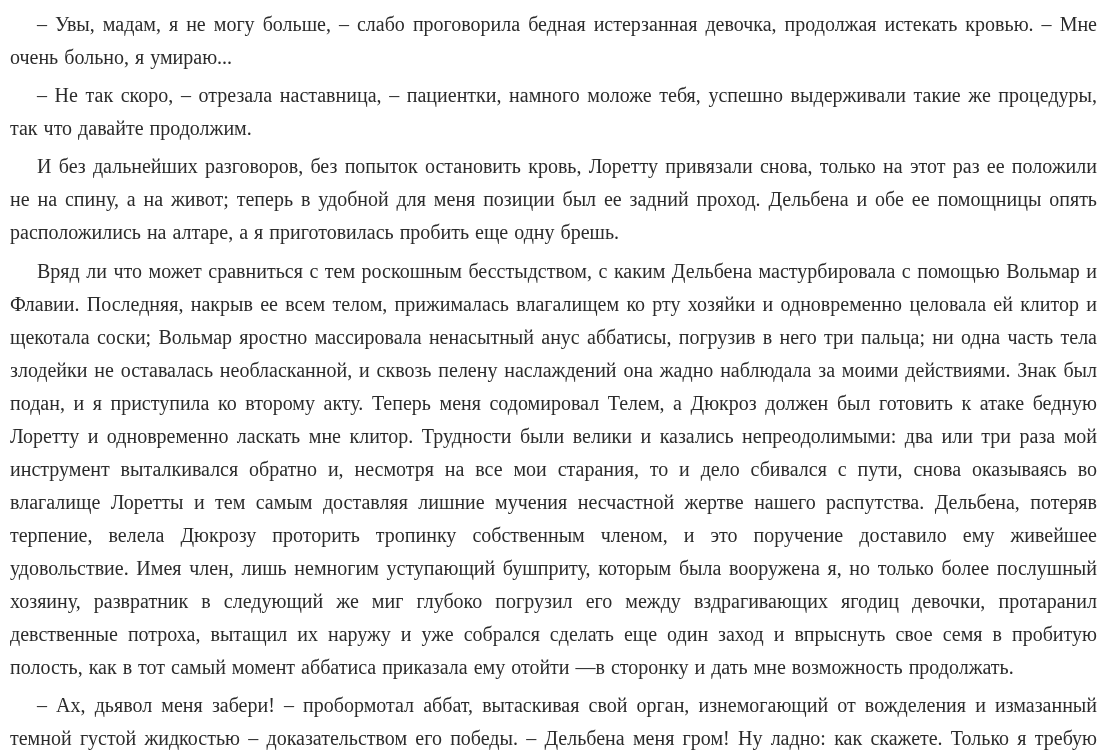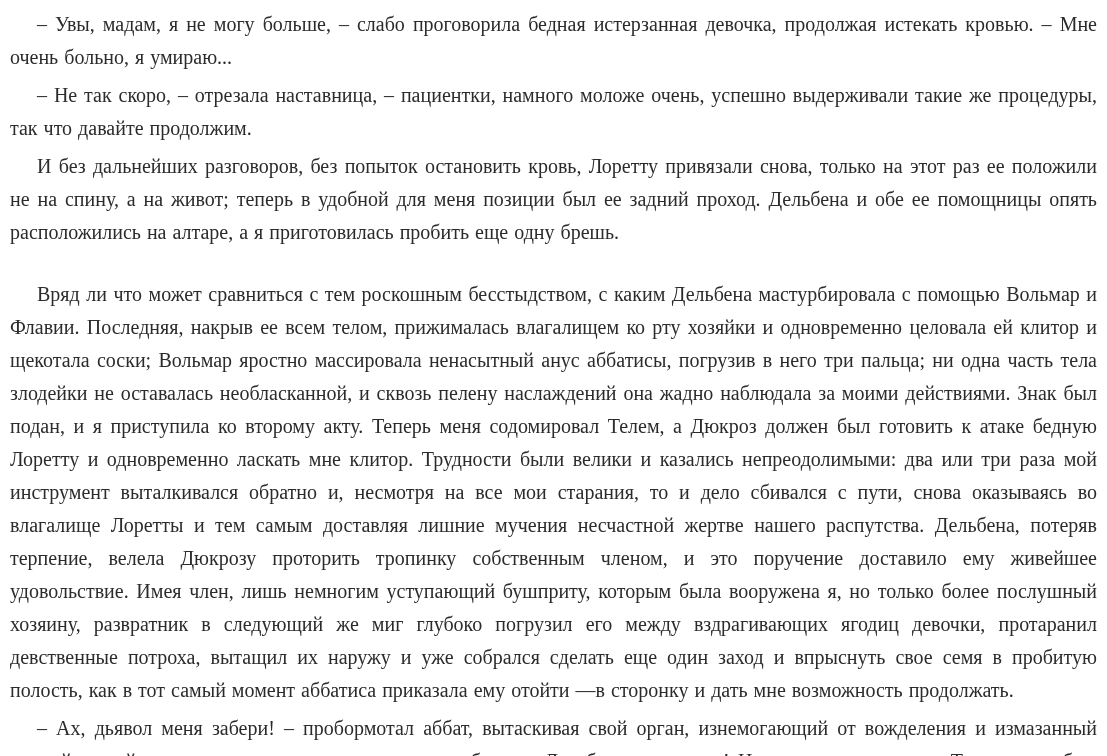--- a/index.html
+++ b/index.html
@@ -27,25 +27,25 @@
     margin: 5px 0 0 0;
     text-indent: 27px;
     text-align: justify;
     text-justify: inter-word;
     word-spacing: 1px;
   }
   .page p.first {
     margin-top: 0;
   }
   .page p.big-gap {
-    margin-top: 29px;
+    margin-top: 6px;
   }
 </style>
 </head>
 <body>
 
 <div class="page">
   <p class="first">– Увы, мадам, я не могу больше, – слабо проговорила бедная истерзанная девочка, продолжая истекать кровью. – Мне очень больно, я умираю...</p>
-  <p>– Не так скоро, – отрезала наставница, – пациентки, намного моложе очень, успешно выдерживали такие же процедуры, так что давайте продолжим.</p>
+  <p>– Не так скоро, – отрезала наставница, – пациентки, намного моложе тебя, успешно выдерживали такие же процедуры, так что давайте продолжим.</p>
   <p>И без дальнейших разговоров, без попыток остановить кровь, Лоретту привязали снова, только на этот раз ее положили не на спину, а на живот; теперь в удобной для меня позиции был ее задний проход. Дельбена и обе ее помощницы опять расположились на алтаре, а я приготовилась пробить еще одну брешь.</p>
   <p class="big-gap">Вряд ли что может сравниться с тем роскошным бесстыдством, с каким Дельбена мастурбировала с помощью Вольмар и Флавии. Последняя, накрыв ее всем телом, прижималась влагалищем ко рту хозяйки и одновременно целовала ей клитор и щекотала соски; Вольмар яростно массировала ненасытный анус аббатисы, погрузив в него три пальца; ни одна часть тела злодейки не оставалась необласканной, и сквозь пелену наслаждений она жадно наблюдала за моими действиями. Знак был подан, и я приступила ко второму акту. Теперь меня содомировал Телем, а Дюкроз должен был готовить к атаке бедную Лоретту и одновременно ласкать мне клитор. Трудности были велики и казались непреодолимыми: два или три раза мой инструмент выталкивался обратно и, несмотря на все мои старания, то и дело сбивался с пути, снова оказываясь во влагалище Лоретты и тем самым доставляя лишние мучения несчастной жертве нашего распутства. Дельбена, потеряв терпение, велела Дюкрозу проторить тропинку собственным членом, и это поручение доставило ему живейшее удовольствие. Имея член, лишь немногим уступающий бушприту, которым была вооружена я, но только более послушный хозяину, развратник в следующий же миг глубоко погрузил его между вздрагивающих ягодиц девочки, протаранил девственные потроха, вытащил их наружу и уже собрался сделать еще один заход и впрыснуть свое семя в пробитую полость, как в тот самый момент аббатиса приказала ему отойти —в сторонку и дать мне возможность продолжать.</p>
   <p>– Ах, дьявол меня забери! – пробормотал аббат, вытаскивая свой орган, изнемогающий от вожделения и измазанный темной густой жидкостью – доказательством его победы. – Дельбена меня гром! Ну ладно: как скажете. Только я требую реванша. Отдайте мне взамен зад Жюльетты.</p>
 </div>
 
 </body></html>

